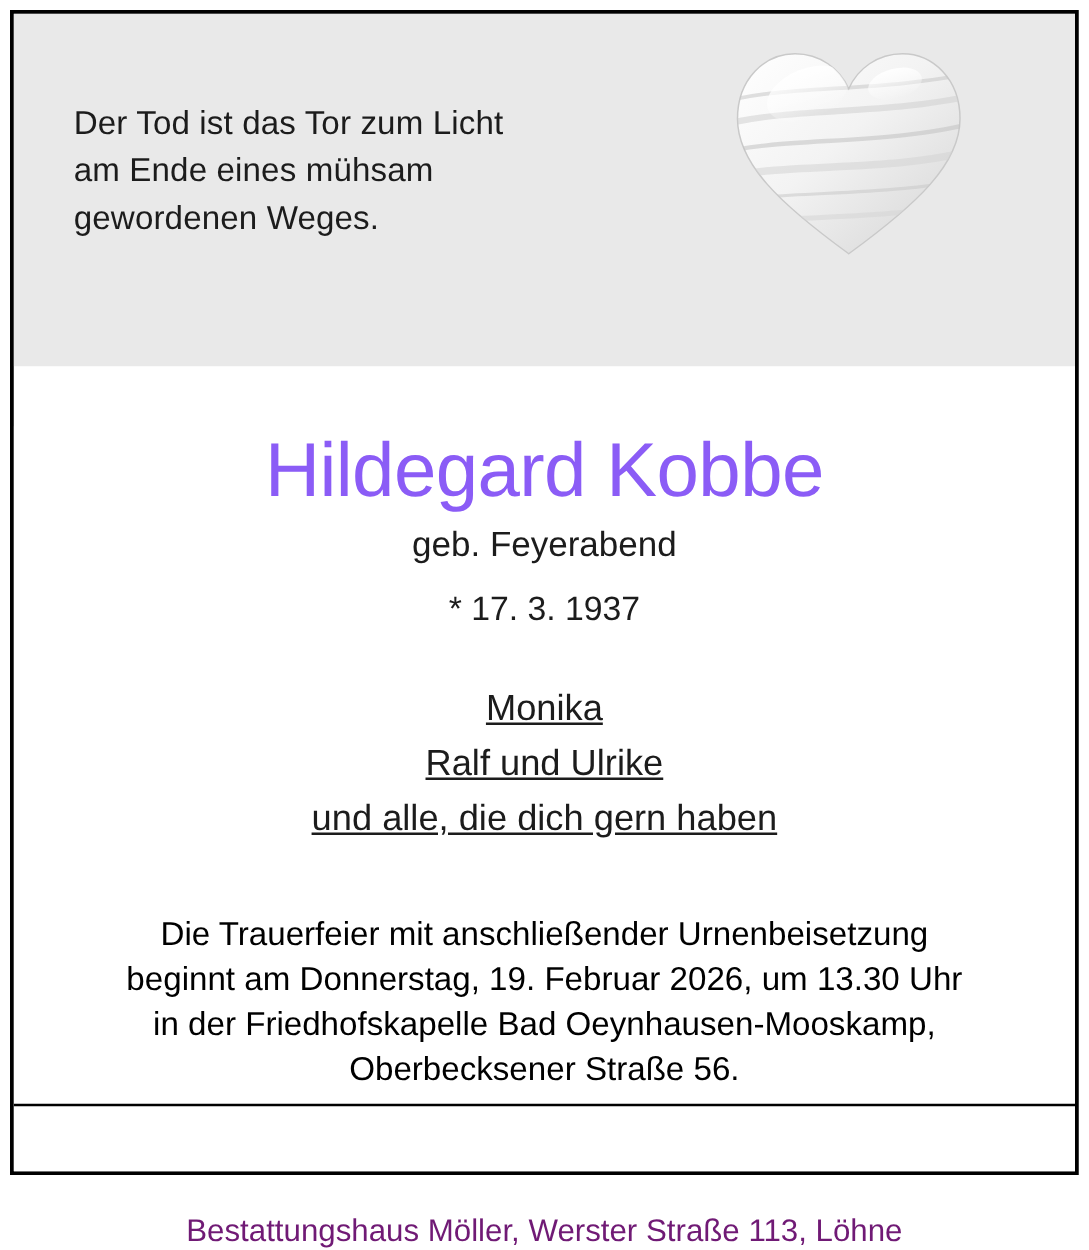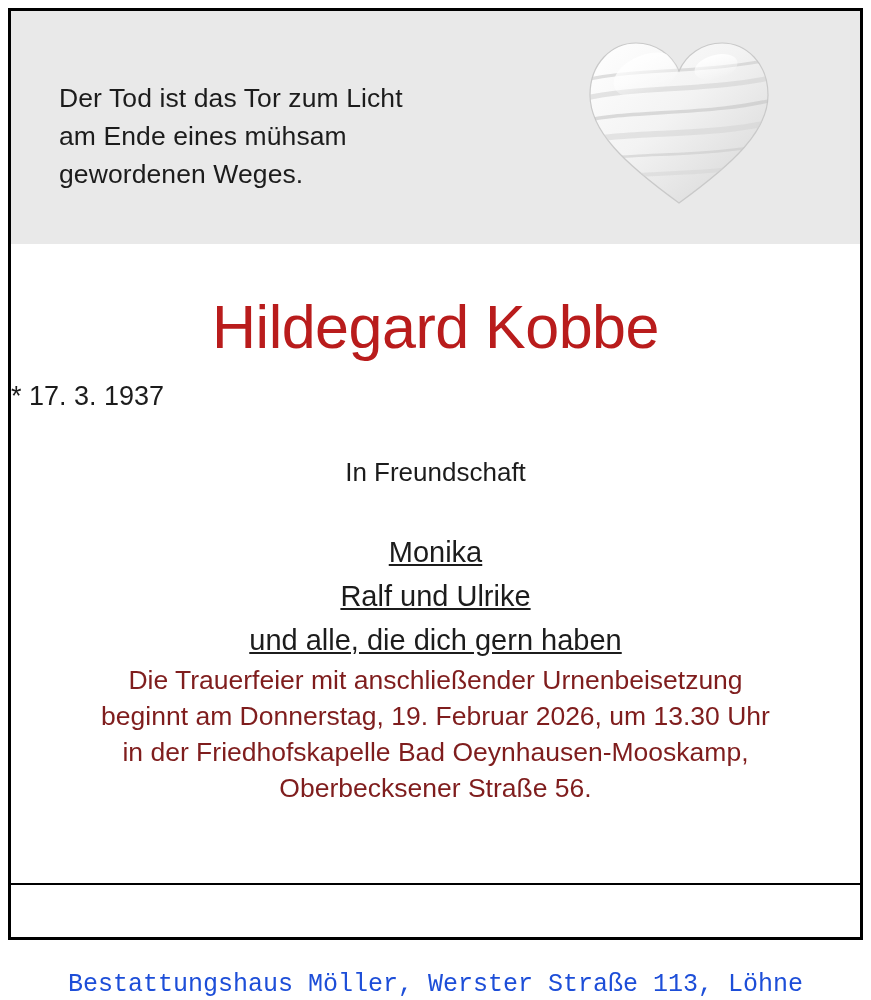--- a/index.html
+++ b/index.html
@@ -32,21 +32,21 @@
     height: 932px;
     border: 3px solid #000000;
     box-sizing: border-box;
     background: #ffffff;
     overflow: hidden;
   }
 
   
   .banner {
     position: relative;
-    height: 233px;
+    height: 282px;
     background: #e9e9e9;
     box-sizing: border-box;
   }
 
   .verse {
     position: absolute;
     left: 48px;
     top: 68px;
     font-size: 26.5px;
     line-height: 38px;
@@ -77,59 +77,61 @@
     text-align: center;
     box-sizing: border-box;
   }
 
   .name {
     margin-top: 48px;
     font-size: 61px;
     line-height: 70px;
     font-weight: 400;
     letter-spacing: -0.5px;
-    color: #b91c1c;
+    color: #8b5cf6;
   }
 
   .maiden {
     margin-top: 8px;
     font-size: 28px;
     line-height: 34px;
     color: #1c1c1c;
   }
 
   .dates {
     margin-top: 18px;
     font-size: 27px;
     line-height: 32px;
     color: #1c1c1c;
     display: flex;
+    justify-content: center;
     gap: 90px;
   }
 
   .dedication {
     margin-top: 44px;
     font-size: 26px;
     line-height: 32px;
     color: #1c1c1c;
   }
 
   .mourners {
     margin-top: 42px;
     font-size: 29px;
     line-height: 44px;
     color: #1c1c1c;
     white-space: pre-line;
     text-decoration: underline;
   }
 
   .service {
+    margin-top: 52px;
     font-size: 26.5px;
     line-height: 36px;
-    color: #7f1d1d;
+    color: #000000;
     white-space: pre-line;
     padding: 0 34px;
   }
 
   
   .footer-rule {
     position: absolute;
     left: 0;
     right: 0;
     bottom: 52px;
@@ -137,22 +139,21 @@
   }
 
   .outside-footer {
     position: absolute;
     left: 0;
     right: 0;
     top: 969px;
     text-align: center;
     font-size: 25px;
     line-height: 32px;
-    color: #1d4ed8;
-    font-family: Liberation Mono, monospace;
+    color: #701a75;
   }
 </style>
 </head>
 <body>
 
 <div class="page">
 
   <div class="frame">
 
     <div class="banner">
@@ -206,26 +207,26 @@
             <ellipse cx="132" cy="36" rx="22" ry="12" fill="url(#shineGrad)" transform="rotate(-15 132 36)"></ellipse>
           </g>
         </svg>
       </div>
     </div>
 
     <div class="body-area">
 
       <div class="name">Hildegard Kobbe</div>
 
+      <div class="maiden">geb. Feyerabend</div>
 
       <div class="dates">
         <span>* 17. 3. 1937</span>
       </div>
 
-      <div class="dedication">In Freundschaft</div>
 
       <div class="mourners">Monika
 Ralf und Ulrike
 und alle, die dich gern haben</div>
 
       <div class="service">Die Trauerfeier mit anschließender Urnenbeisetzung
 beginnt am Donnerstag, 19. Februar 2026, um 13.30 Uhr
 in der Friedhofskapelle Bad Oeynhausen-Mooskamp,
 Oberbecksener Straße 56.</div>
 

